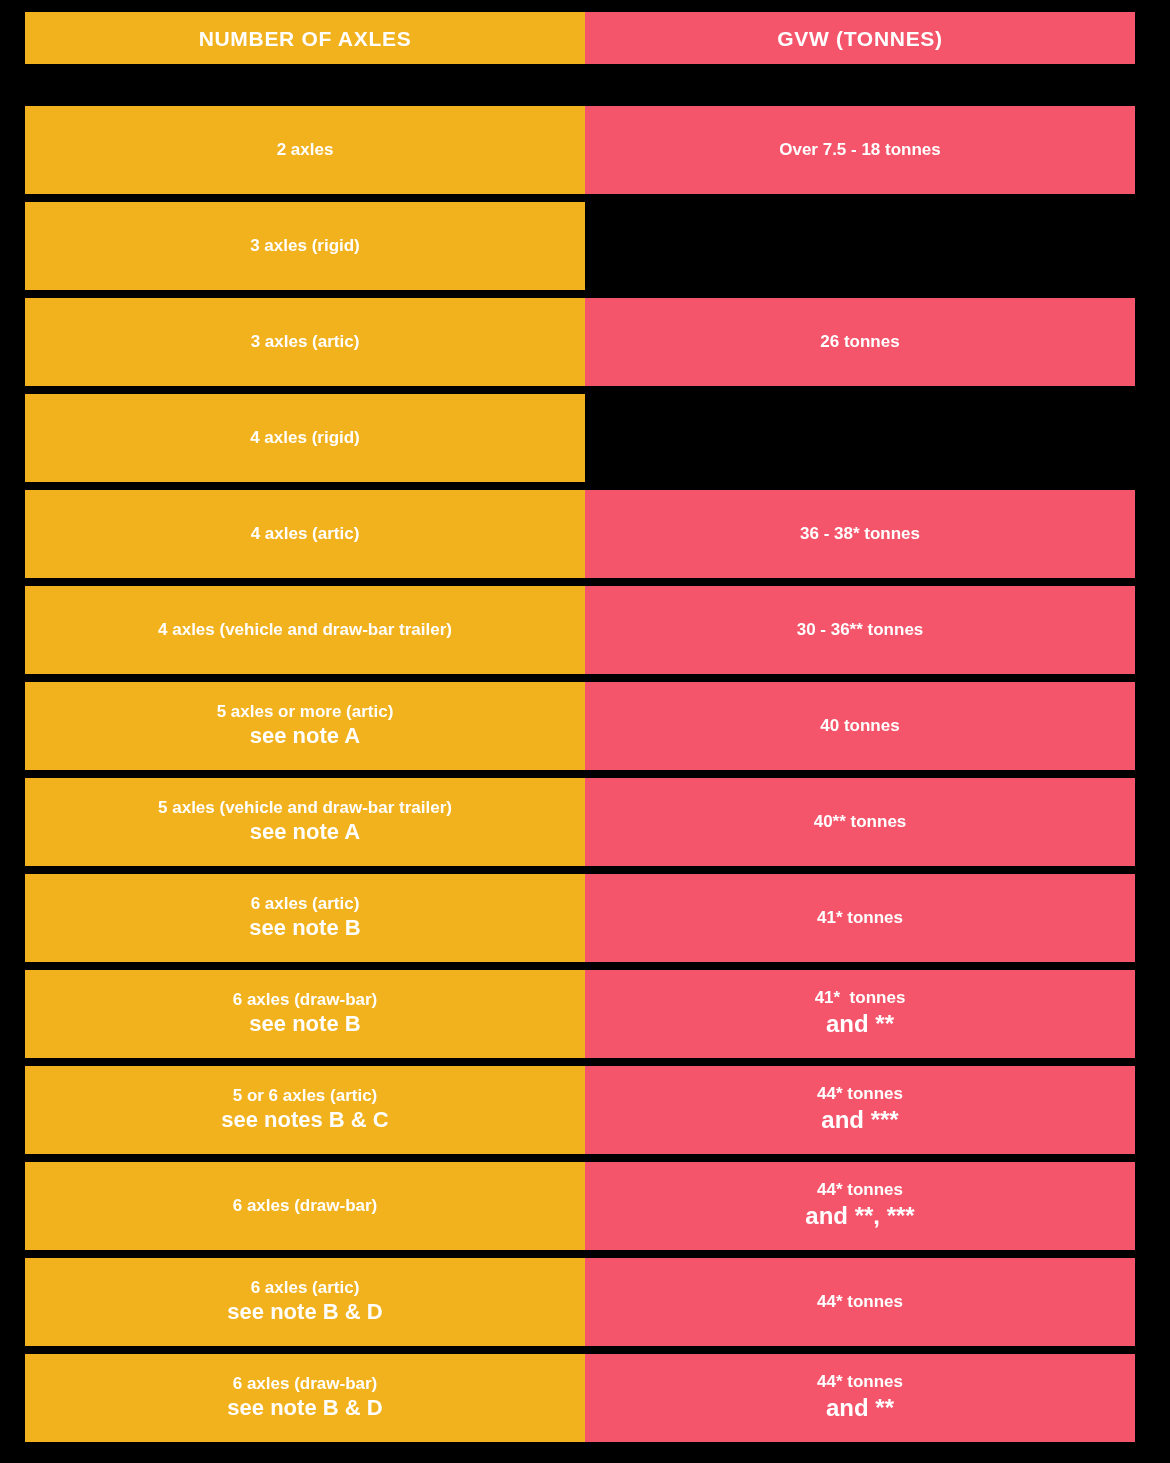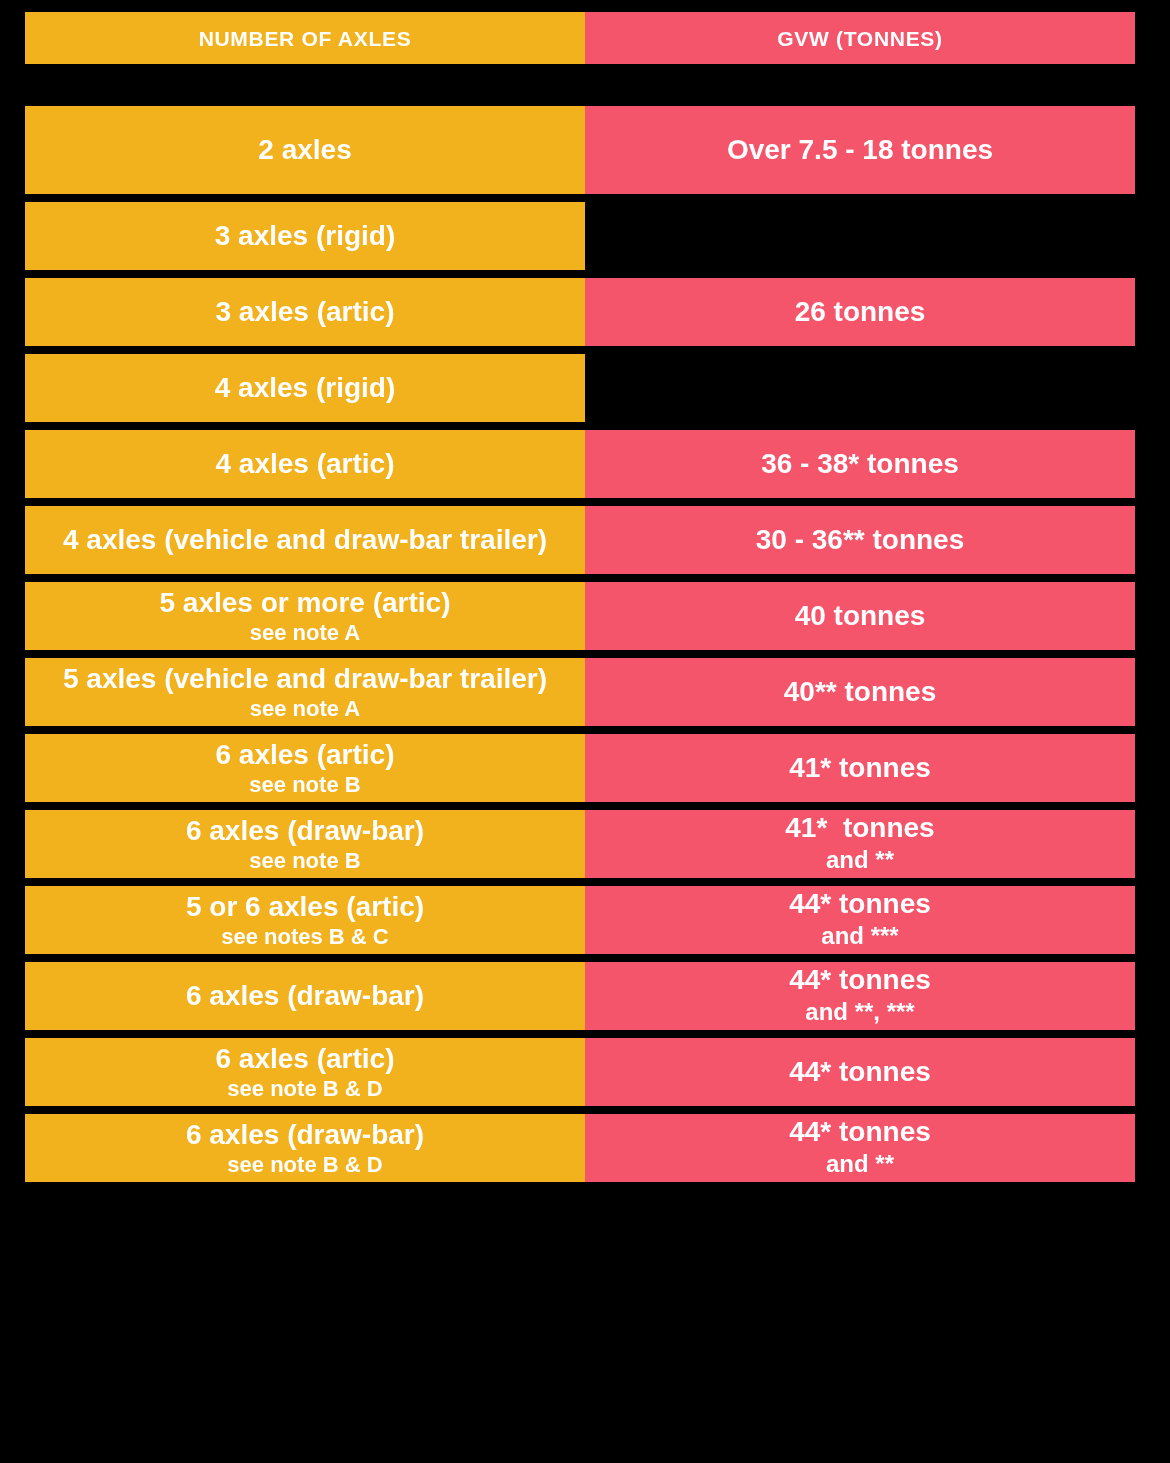--- a/index.html
+++ b/index.html
@@ -49,23 +49,23 @@
   .row.header { margin-bottom: 42px; }
   .row.header .cell { height: 52px; padding: 0 10px; }
   .row.header .label {
     font-size: 21px;
     font-weight: bold;
     letter-spacing: 0.7px;
     line-height: 1;
   }
 
   
-  .row.data .cell { height: 68px; }
+  .row.data .cell { height: 88px; }
   .row.data .main {
-    font-size: 28px;
+    font-size: 17px;
     font-weight: bold;
     line-height: 1.18;
     white-space: pre;
   }
   .row.data .sub {
     font-size: 22px;
     font-weight: bold;
     line-height: 1.2;
     margin-top: 1px;
   }

